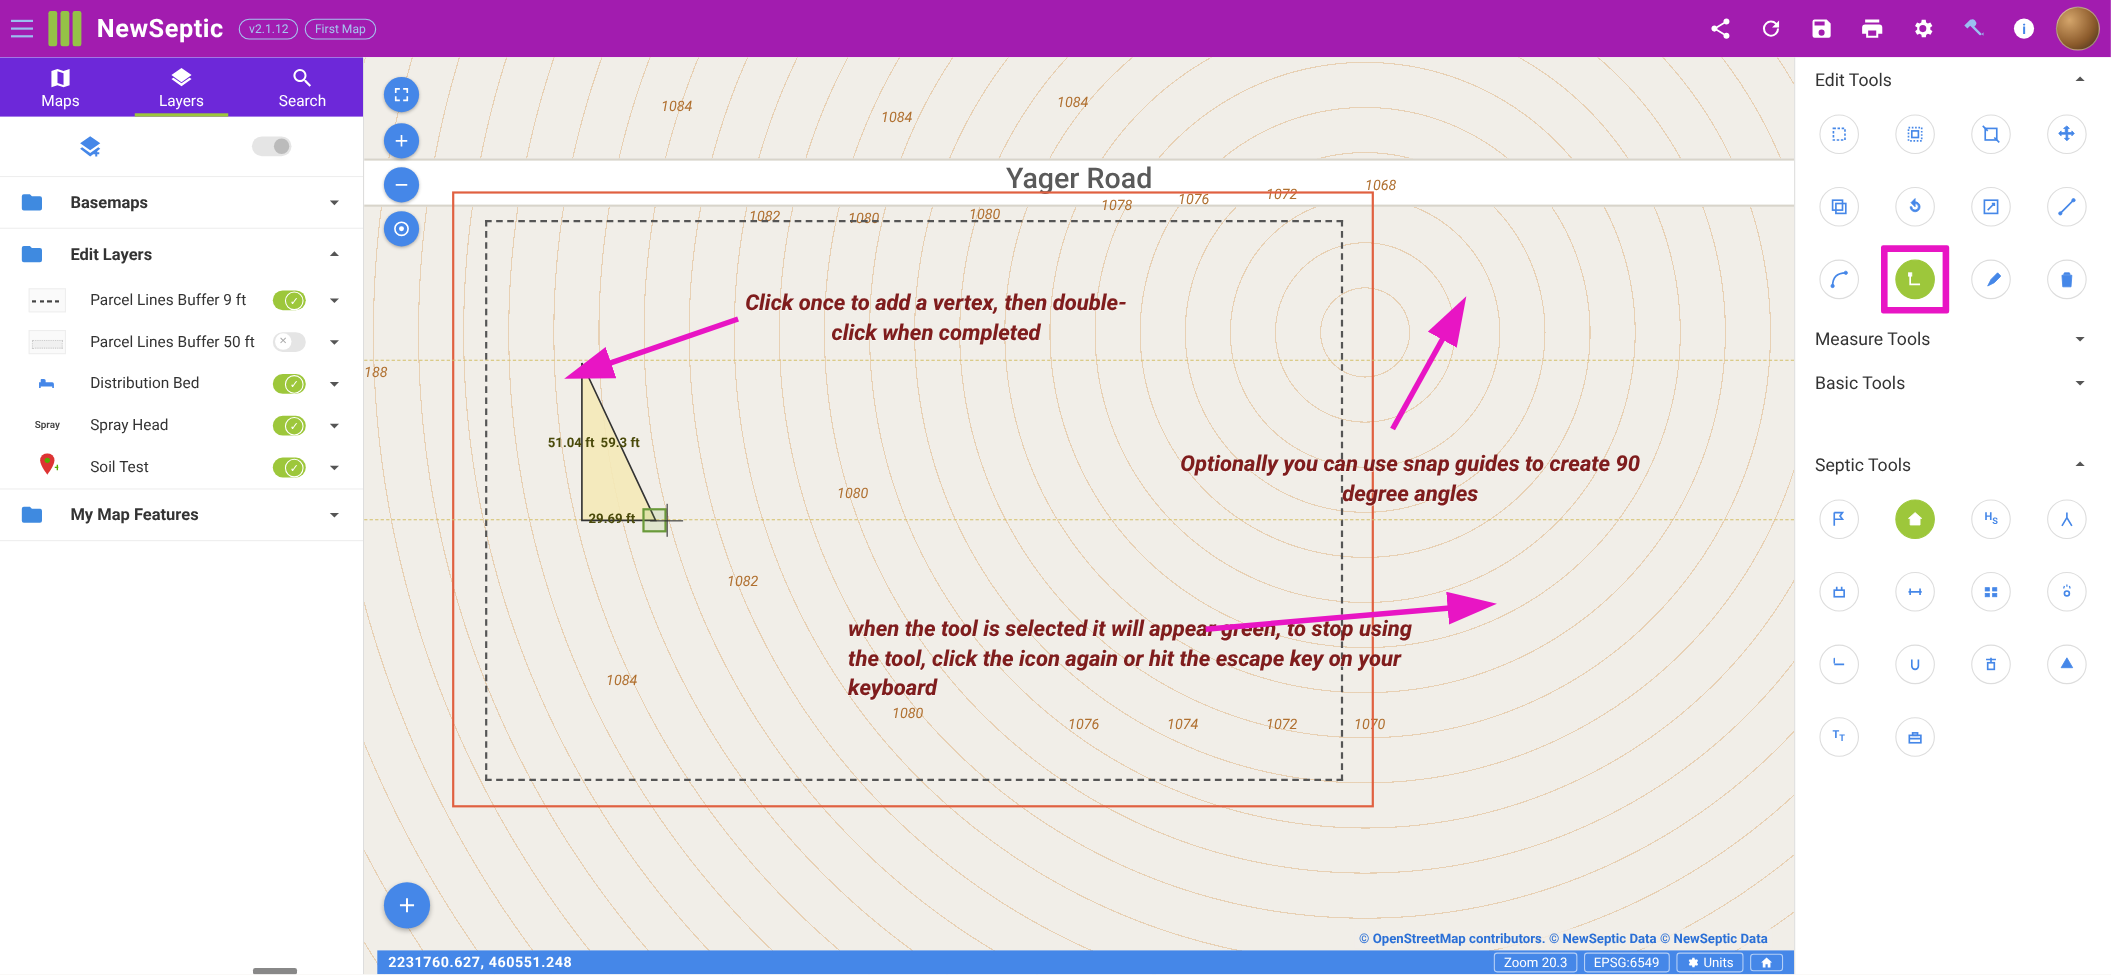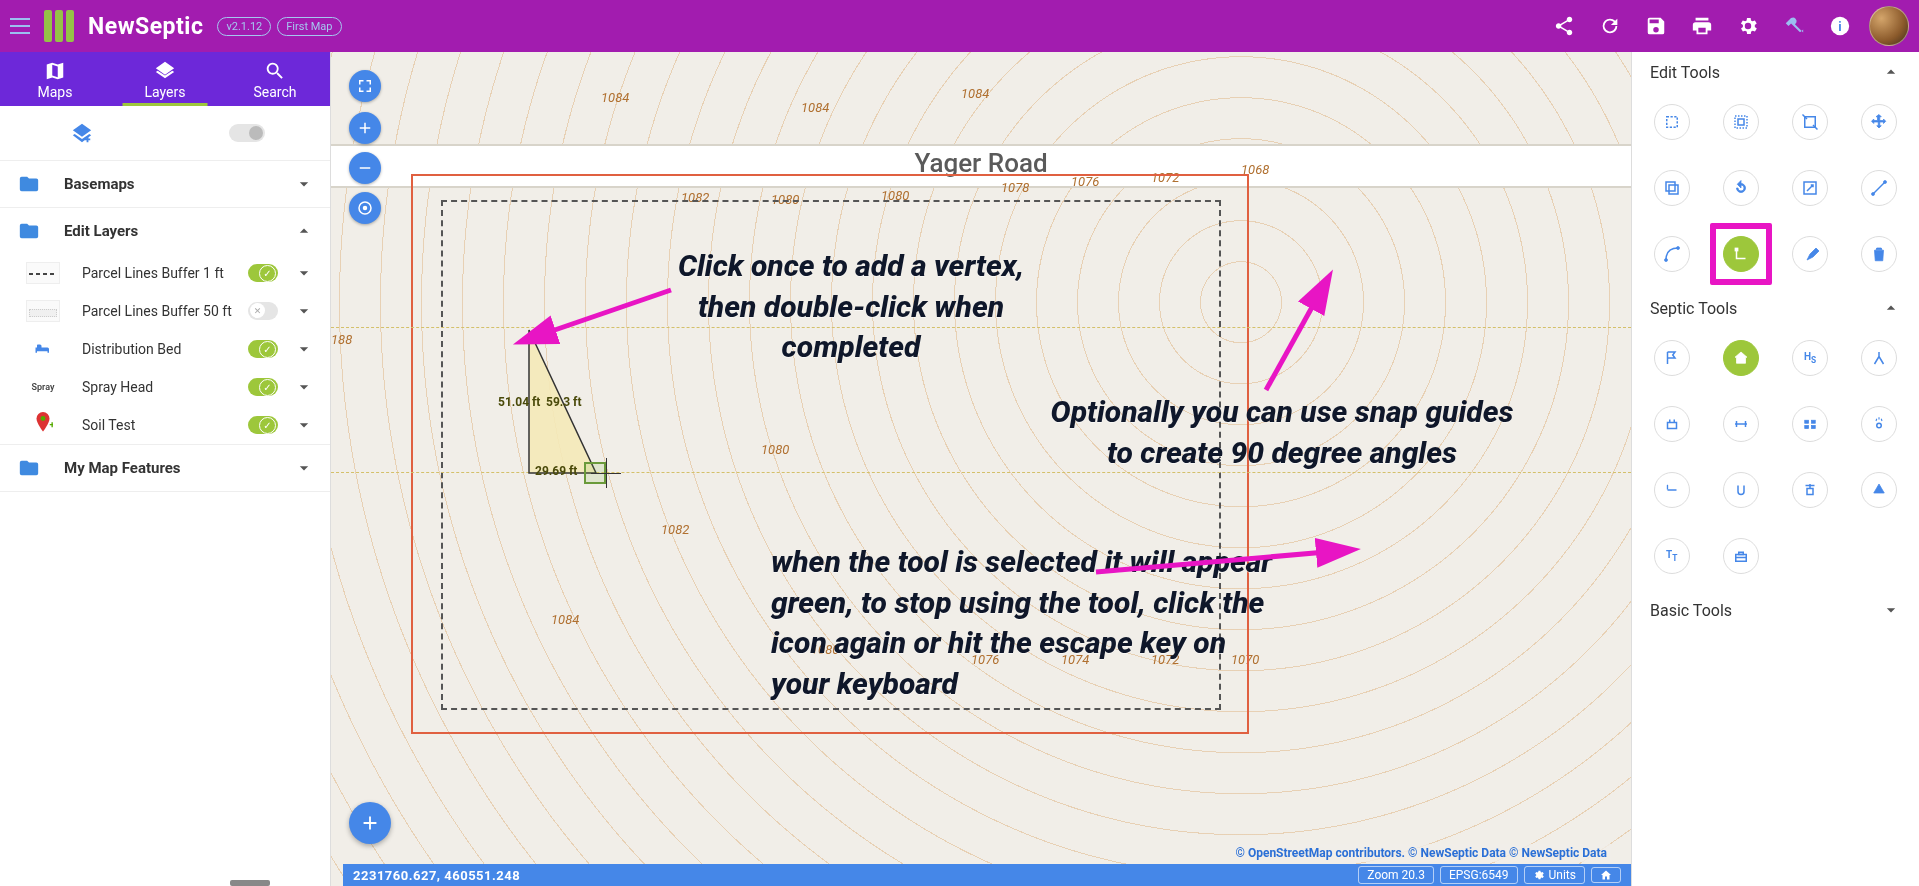--- a/index.html
+++ b/index.html
@@ -78,21 +78,21 @@
 
 .draw-polygon { position: absolute; }
 .draw-polygon svg { overflow: visible; }
 .dim-label { position: absolute; font-size: 12px; font-weight: 700; color: #4a4a0a; }
 .crosshair { position: absolute; width: 22px; height: 22px; }
 .crosshair::before, .crosshair::after { content: ""; position: absolute; background: #333; }
 .crosshair::before { left: 50%; top: -4px; bottom: -4px; width: 1px; }
 .crosshair::after { top: 50%; left: -4px; right: -4px; height: 1px; }
 .snap-box { position: absolute; width: 22px; height: 22px; border: 2px solid #6a9a3a; background: rgba(120,180,60,0.15); }
 
-.annotation { position: absolute; color: #0f172a; font-weight: 800; font-size: 30px; text-shadow: 0 1px 0 rgba(255,255,255,0.5); line-height: 1.35; font-style: italic; }
+.annotation { position: absolute; color: #7f1d1d; font-weight: 800; font-size: 20px; text-shadow: 0 1px 0 rgba(255,255,255,0.5); line-height: 1.35; font-style: italic; margin-top: 16px; }
 .arrow { position: absolute; }
 .arrow svg { overflow: visible; }
 
 .map-ctrl { position: absolute; left: 18px; width: 32px; height: 32px; border-radius: 50%; background: #4587e8; color: #fff; display: flex; align-items: center; justify-content: center; cursor: pointer; box-shadow: 0 1px 3px rgba(0,0,0,0.3); }
 .map-ctrl svg { width: 18px; height: 18px; fill: #fff; }
 .map-ctrl.fullscreen { top: 18px; }
 .map-ctrl.zoom-in { top: 60px; }
 .map-ctrl.zoom-out { top: 100px; }
 .map-ctrl.locate { top: 140px; }
 .fab { position: absolute; left: 18px; bottom: 42px; width: 42px; height: 42px; border-radius: 50%; background: #4587e8; display: flex; align-items: center; justify-content: center; cursor: pointer; box-shadow: 0 2px 5px rgba(0,0,0,0.3); }
@@ -231,21 +231,21 @@
               <path d="M10 4H4a2 2 0 00-2 2v12a2 2 0 002 2h16a2 2 0 002-2V8a2 2 0 00-2-2h-8l-2-2z"></path>
             </svg></div>
         <div class="section-title">Edit Layers</div>
         <div class="chevron"><svg viewBox="0 0 24 24">
               <path d="M7 14l5-5 5 5z"></path>
             </svg></div>
       </div>
 
       <div class="layer-row">
         <div class="layer-swatch swatch-dash"></div>
-        <div class="layer-name">Parcel Lines Buffer 1 ft</div>
+        <div class="layer-name">Parcel Lines Buffer 9 ft</div>
         <div class="mini-toggle on"></div>
         <div class="chevron"><svg viewBox="0 0 24 24">
               <path d="M7 10l5 5 5-5z"></path>
             </svg></div>
       </div>
       <div class="layer-row">
         <div class="layer-swatch swatch-gray"></div>
         <div class="layer-name">Parcel Lines Buffer 50 ft</div>
         <div class="mini-toggle off"></div>
         <div class="chevron"><svg viewBox="0 0 24 24">
@@ -512,20 +512,38 @@
             </svg>
           </div>
         <div class="tool-btn">
             <svg viewBox="0 0 24 24">
               <path d="M6 7h12l-1 14H7L6 7zm3-3h6l1 2H8z"></path>
             </svg>
           </div>
       </div>
     </div>
 
+    <div class="tool-section">
+      <div class="tool-section-header">
+        <div class="tool-section-title">Measure Tools</div>
+        <div class="chevron"><svg viewBox="0 0 24 24">
+              <path d="M7 10l5 5 5-5z"></path>
+            </svg></div>
+      </div>
+    </div>
+
+    <div class="tool-section">
+      <div class="tool-section-header">
+        <div class="tool-section-title">Basic Tools</div>
+        <div class="chevron"><svg viewBox="0 0 24 24">
+              <path d="M7 10l5 5 5-5z"></path>
+            </svg></div>
+      </div>
+      <div style="height:34px;"></div>
+    </div>
 
     <div class="tool-section">
       <div class="tool-section-header">
         <div class="tool-section-title">Septic Tools</div>
         <div class="chevron"><svg viewBox="0 0 24 24">
               <path d="M7 14l5-5 5 5z"></path>
             </svg></div>
       </div>
       <div class="tool-grid">
         <div class="tool-btn">
@@ -602,24 +620,14 @@
           </div>
         <div class="tool-btn">
             <svg viewBox="0 0 24 24">
               <rect x="5" y="10" width="14" height="9" fill="none" stroke-width="2"></rect>
               <rect x="9" y="7" width="6" height="3" fill="none" stroke-width="2"></rect>
               <line x1="5" y1="14" x2="19" y2="14" stroke-width="2"></line>
             </svg>
           </div>
       </div>
     </div>
-
-    <div class="tool-section">
-      <div class="tool-section-header">
-        <div class="tool-section-title">Basic Tools</div>
-        <div class="chevron"><svg viewBox="0 0 24 24">
-              <path d="M7 10l5 5 5-5z"></path>
-            </svg></div>
-      </div>
-      <div style="height:34px;"></div>
-    </div>
   </div>
 </div>
 
 </body></html>

